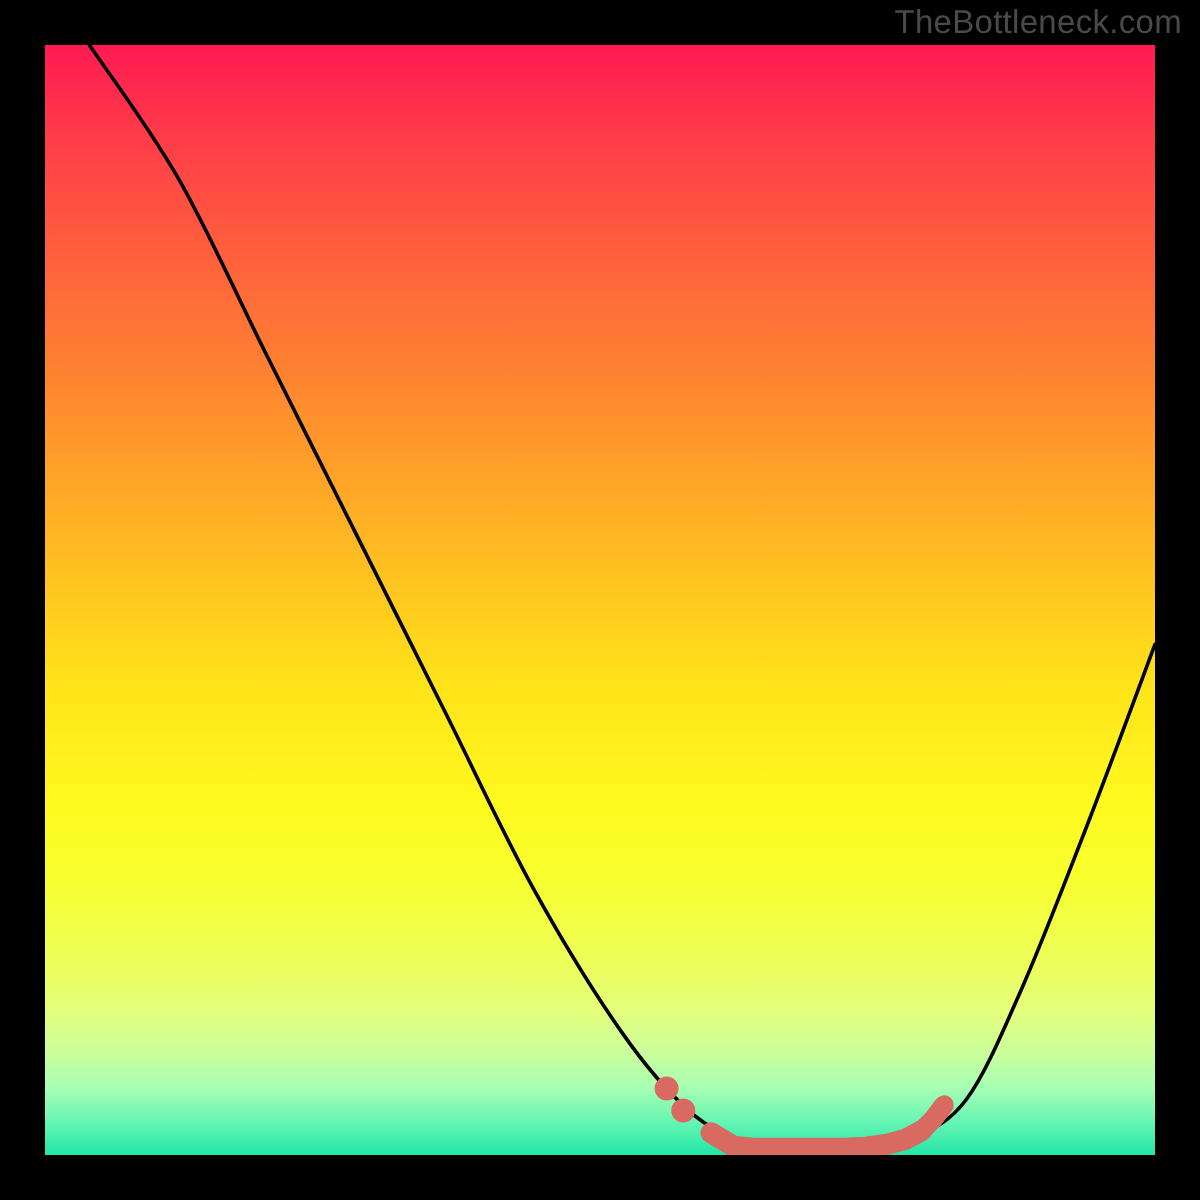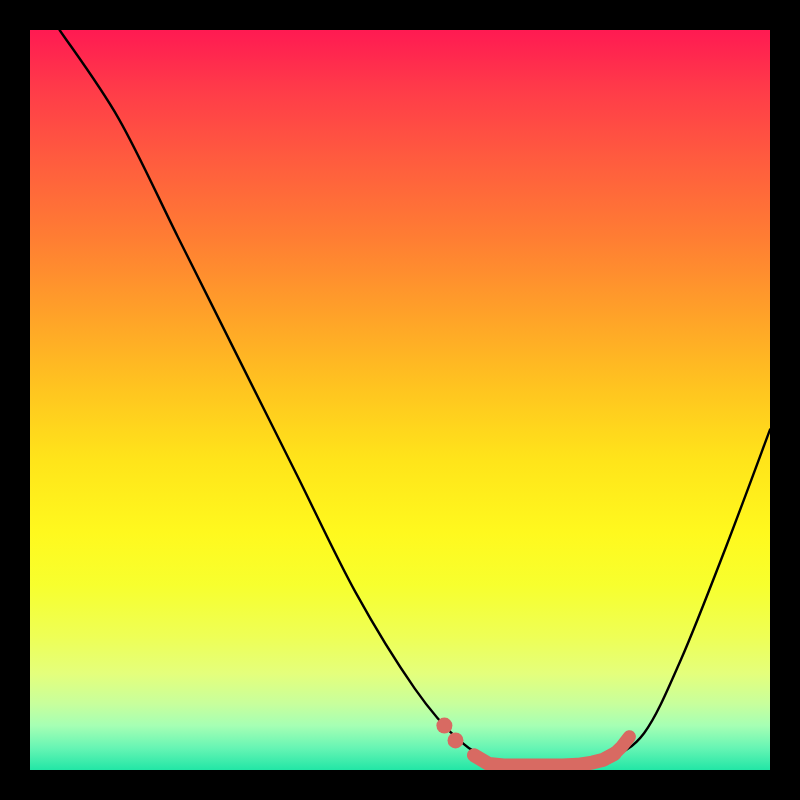--- a/index.html
+++ b/index.html
@@ -54,20 +54,21 @@
   svg {
     position: absolute;
     top: 0;
     left: 0;
   }
 </style>
 </head>
 <body>
 
 <div class="frame">
+  <div class="watermark">TheBottleneck.com</div>
 
   <div class="plot-area">
     <svg id="chart-svg" width="740" height="740" viewBox="0 0 740 740">
       <path id="curve-path" fill="none" stroke="#000000" stroke-width="2.4" stroke-linecap="round" d="M 29.6 0 C 39.46666666666667 14.799999999999992 69.06666666666666 54.266666666666616 88.8 88.79999999999995 C 108.53333333333333 123.33333333333329 128.26666666666665 167.73333333333338 148 207.20000000000005 C 167.73333333333335 246.6666666666667 187.4666666666667 286.1333333333333 207.20000000000002 325.59999999999997 C 226.93333333333334 365.0666666666666 246.66666666666663 404.5333333333333 266.4 444 C 286.1333333333333 483.4666666666667 305.8666666666667 526.6333333333333 325.6 562.4 C 345.33333333333337 598.1666666666666 367.53333333333336 633.9333333333334 384.8 658.6 C 402.06666666666666 683.2666666666667 415.6333333333333 698.3133333333333 429.2 710.4 C 442.76666666666665 722.4866666666667 453.8666666666667 726.9266666666667 466.2 731.12 C 478.5333333333333 735.3133333333333 490.86666666666673 734.8199999999999 503.20000000000005 735.56 C 515.5333333333334 736.3 527.8666666666666 736.67 540.1999999999999 735.56 C 552.5333333333333 734.4499999999999 564.8666666666667 734.3266666666666 577.2 728.9 C 589.5333333333334 723.4733333333334 601.8666666666666 719.65 614.1999999999999 703 C 626.5333333333333 686.35 637.6333333333334 659.8333333333334 651.2 629 C 664.7666666666667 598.1666666666666 680.8 556.2333333333333 695.5999999999999 518 C 710.3999999999999 479.76666666666665 732.6 419.3333333333333 740 399.59999999999997"></path>
       <g id="markers-group">
           <path d="M 444 725.2 L 458.8 734.08 L 473.6 735.56 L 488.40000000000003 735.56 L 503.20000000000005 735.56 L 518 735.56 L 532.8 735.56 L 547.6 734.82 L 562.4 732.6 L 573.5 729.64 L 584.6 723.72" fill="none" stroke="#d86a62" stroke-width="14" stroke-linecap="round" stroke-linejoin="round"></path>
           <circle cx="414.40000000000003" cy="695.6" r="8" fill="#d86a62"></circle>
           <circle cx="425.49999999999994" cy="710.4" r="8" fill="#d86a62"></circle>
           <path d="M 573.5 729.64 L 584.6 723.72 L 592 716.32 L 599.4000000000001 706.7" fill="none" stroke="#d86a62" stroke-width="13" stroke-linecap="round" stroke-linejoin="round"></path>
         </g>

